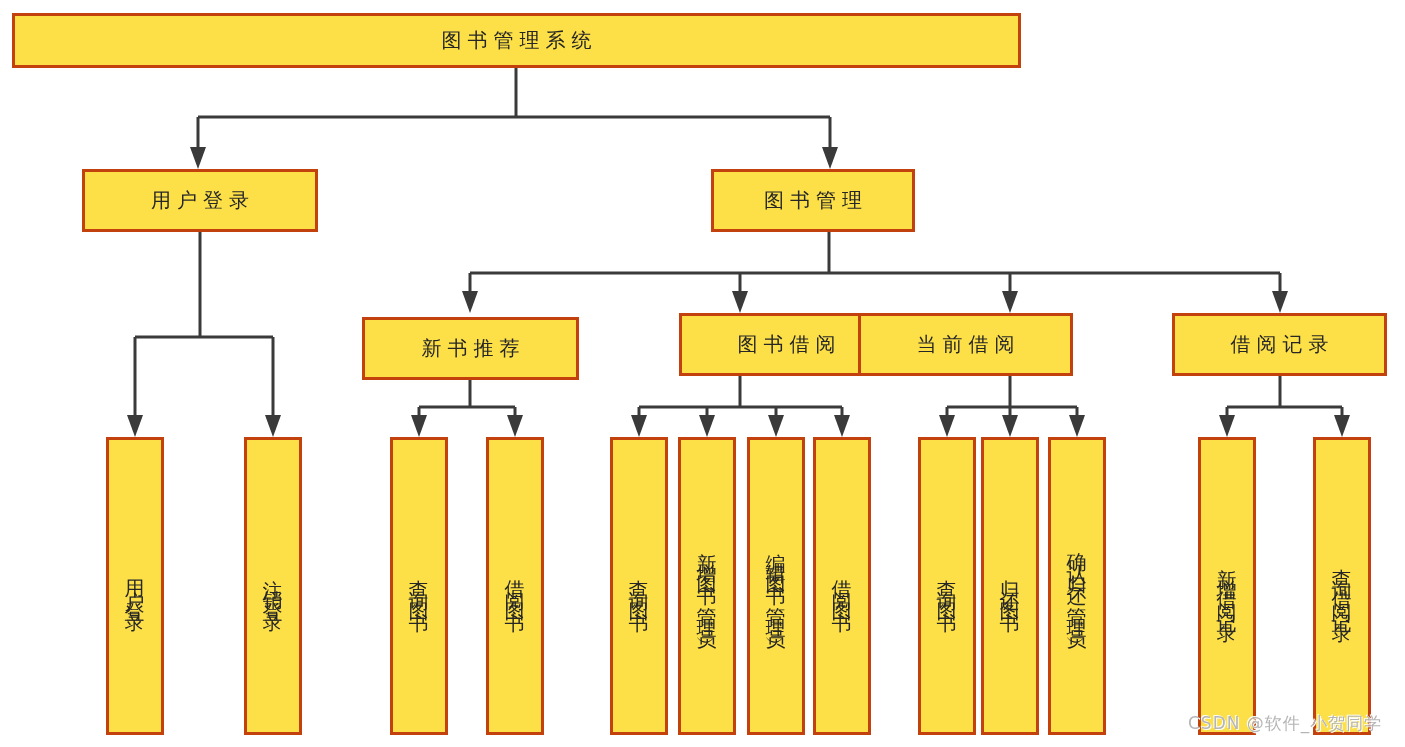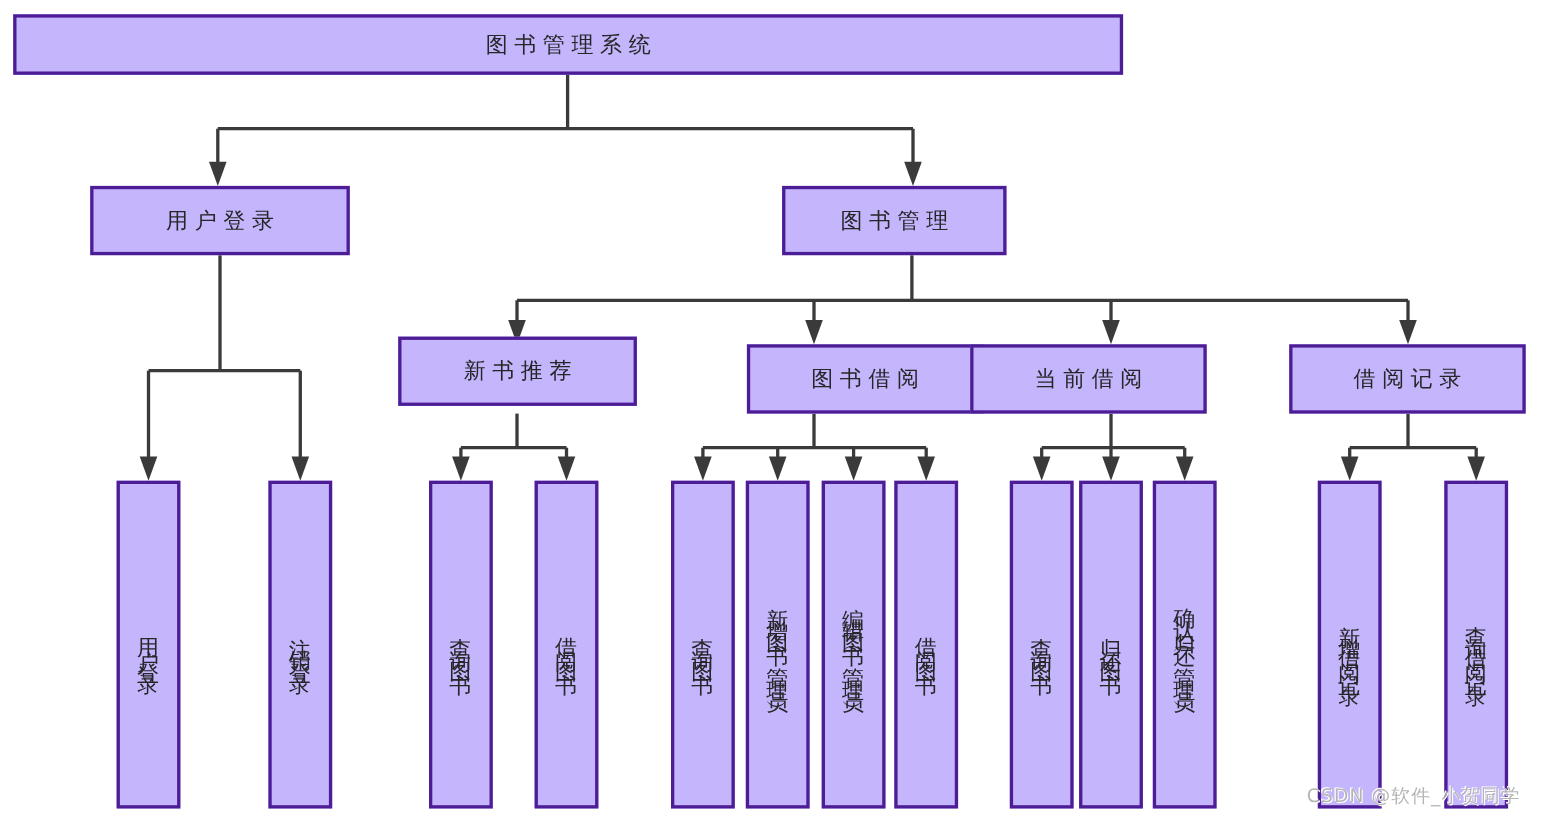--- a/index.html
+++ b/index.html
@@ -15,22 +15,22 @@
     overflow: hidden;
   }
   .wires {
     position: absolute;
     left: 0; top: 0;
     z-index: 0;
   }
   .node {
     position: absolute;
     box-sizing: border-box;
-    background: #c4b5fd;
-    border: 3px solid #4c1d95;
+    background: #fde047;
+    border: 3px solid #c2410c;
     color: #262626;
     z-index: 2;
     display: flex;
     align-items: center;
     justify-content: center;
     text-align: center;
   }
   .hbox span {
     font-size: 20px;
     letter-spacing: 6px;
@@ -139,27 +139,27 @@
     <span>图书管理系统</span>
   </div>
 
   <div class="node hbox" style="left:82px; top:169px; width:236px; height:63px;">
     <span>用户登录</span>
   </div>
   <div class="node hbox" style="left:711px; top:169px; width:204px; height:63px;">
     <span>图书管理</span>
   </div>
 
-  <div class="node hbox" style="left:362px; top:306px; width:217px; height:63px;">
+  <div class="node hbox" style="left:362px; top:317px; width:217px; height:63px;">
     <span>新书推荐</span>
   </div>
   <div class="node hbox" style="left:633px; top:313px; width:215px; height:63px;margin-left:46px;">
     <span>图书借阅</span>
   </div>
-  <div class="node hbox" style="left:882px; top:313px; width:215px; height:63px;">
+  <div class="node hbox" style="left:858px; top:313px; width:215px; height:63px;">
     <span>当前借阅</span>
   </div>
   <div class="node hbox" style="left:1172px; top:313px; width:215px; height:63px;">
     <span>借阅记录</span>
   </div>
 
   <div class="node vbox" style="left:106px;">
     <span class="vtext">用户登录</span>
   </div>
   <div class="node vbox" style="left:244px;">

